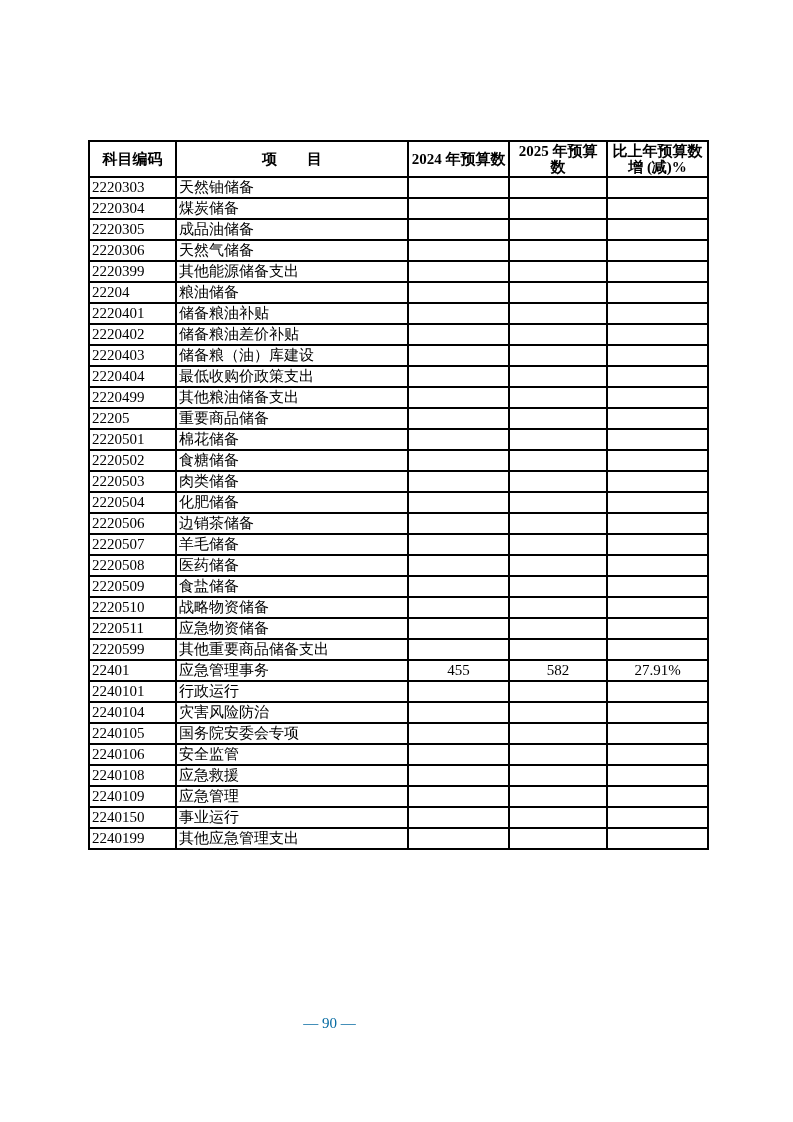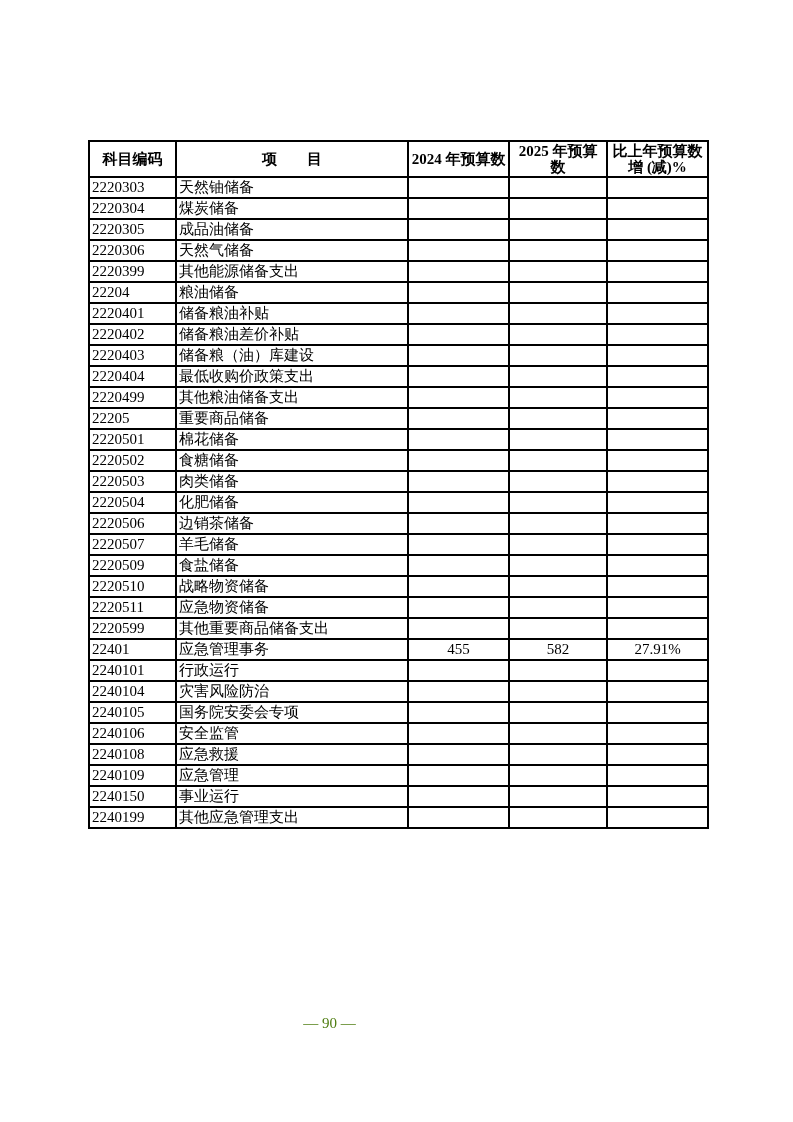--- a/index.html
+++ b/index.html
@@ -57,21 +57,21 @@
   td.item { text-align: left; padding-left: 7px; }
   td.num  { text-align: center; }
   .footer {
     position: absolute;
     top: 1013px;
     left: 0;
     width: 659px;
     text-align: center;
     font-size: 15px;
     line-height: 20px;
-    color: #4d7c0f;
+    color: #0369a1;
   }
 </style>
 </head>
 <body>
 
 <div class="page">
 
   <div class="table-wrap">
     <table class="budget">
       <colgroup>
@@ -212,20 +212,27 @@
     <td class="num"></td>
   </tr>
           <tr>
     <td class="code">2220507</td>
     <td class="item">羊毛储备</td>
     <td class="num"></td>
     <td class="num"></td>
     <td class="num"></td>
   </tr>
           <tr>
+    <td class="code">2220508</td>
+    <td class="item">医药储备</td>
+    <td class="num"></td>
+    <td class="num"></td>
+    <td class="num"></td>
+  </tr>
+          <tr>
     <td class="code">2220509</td>
     <td class="item">食盐储备</td>
     <td class="num"></td>
     <td class="num"></td>
     <td class="num"></td>
   </tr>
           <tr>
     <td class="code">2220510</td>
     <td class="item">战略物资储备</td>
     <td class="num"></td>

